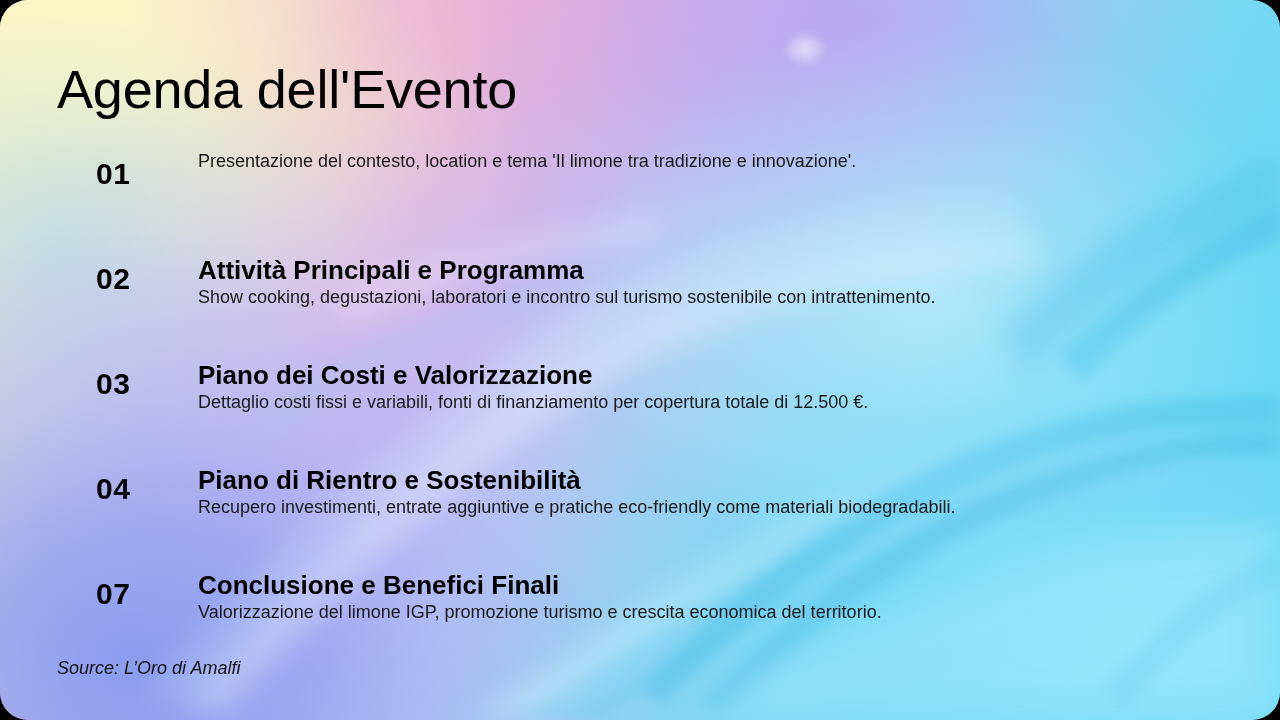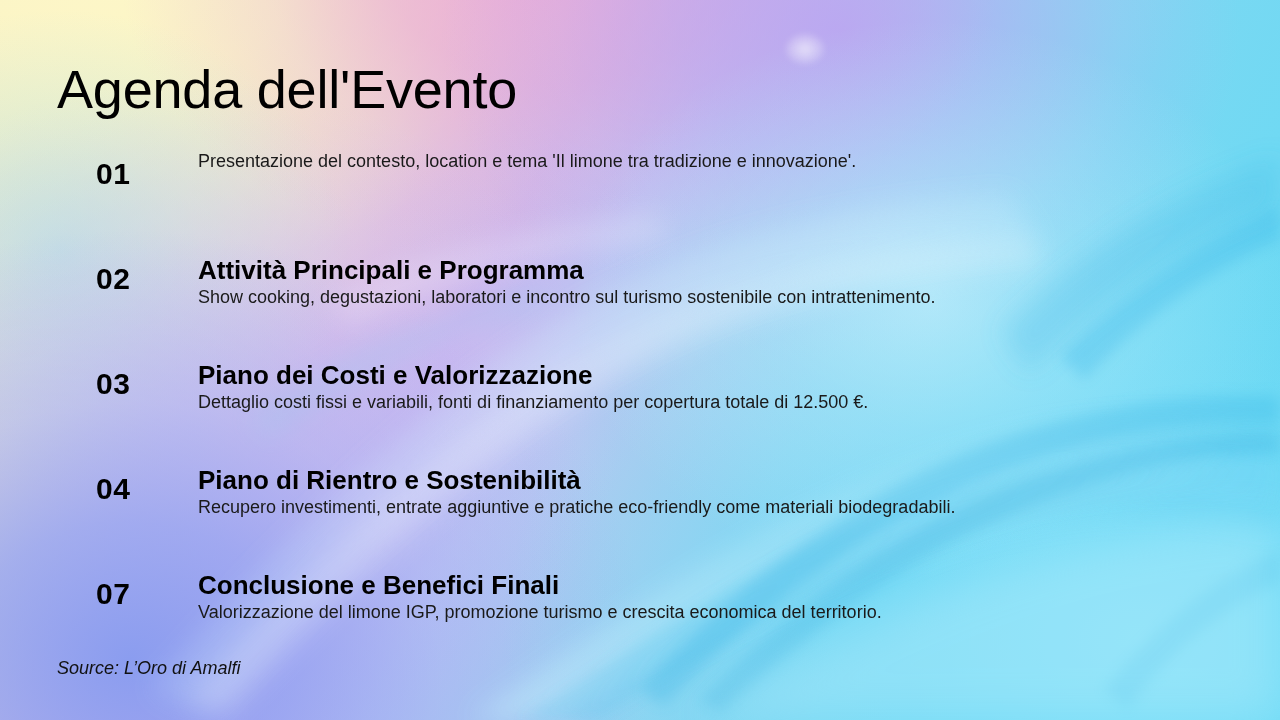--- a/index.html
+++ b/index.html
@@ -12,20 +12,21 @@
   }
 
   #slide {
     position: relative;
     width: 1280px;
     height: 720px;
     overflow: hidden;
     font-family: "Liberation Sans", sans-serif;
     color: #000;
     isolation: isolate;
+    border-radius: 28px;
   }
 
   
   .bg-layer {
     position: absolute;
     inset: 0;
     pointer-events: none;
   }
 
   

